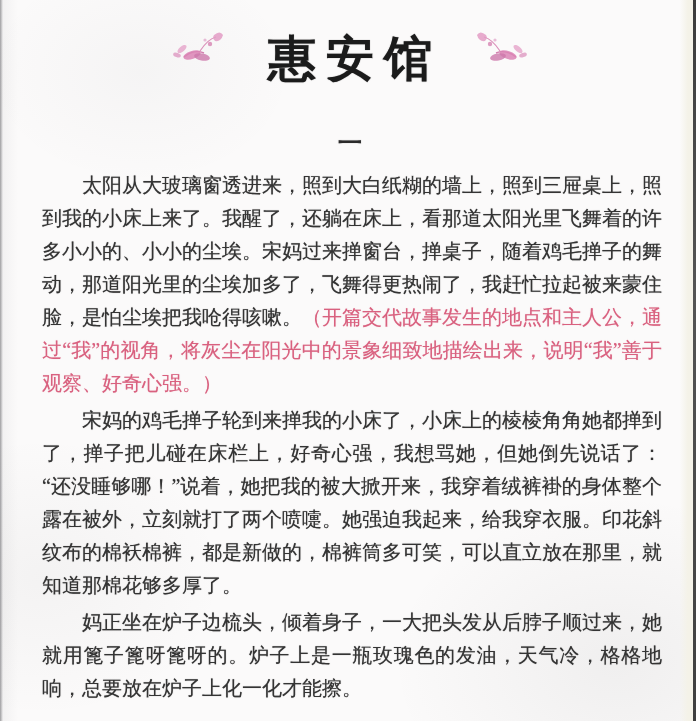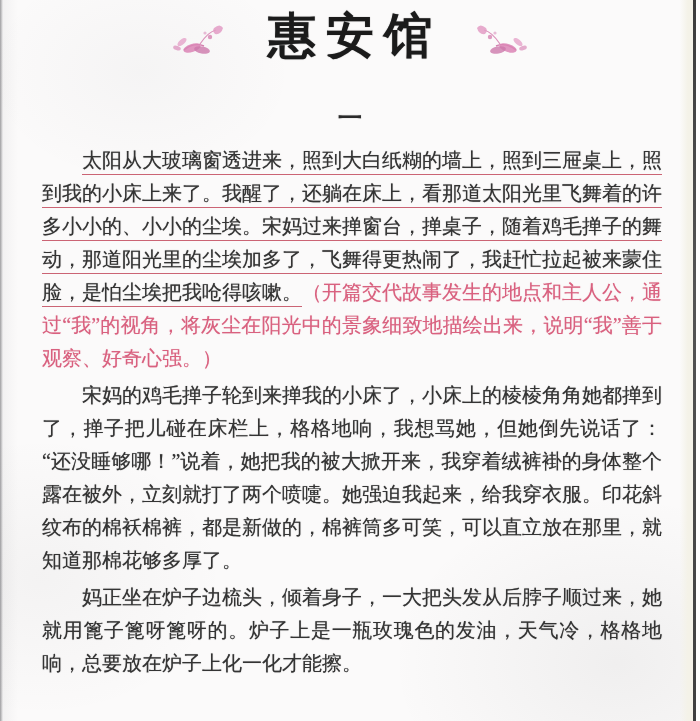--- a/index.html
+++ b/index.html
@@ -33,24 +33,24 @@
     position: absolute; top: 0; bottom: 0; right: 0; width: 4px;
     background: #ffffff;
   }
   .edge-left {
     position: absolute; top: 0; bottom: 0; left: 0; width: 3px;
     background: linear-gradient(90deg, rgba(90,90,95,0.55), rgba(90,90,95,0.0));
   }
 
   .title-row {
     display: flex;
-    align-items: flex-end;
+    align-items: flex-start;
     justify-content: center;
     gap: 36px;
-    padding-top: 2px;
+    padding-top: 27px;
     height: 66px;
   }
   .page-title {
     font-family: "Liberation Sans", "DejaVu Sans", sans-serif;
     font-size: 48px;
     font-weight: 900;
     letter-spacing: 10px;
     color: #1b1b1b;
     text-shadow: 0 0 1px rgba(20,20,20,0.55);
     white-space: nowrap;
@@ -78,21 +78,20 @@
     line-height: 33px;
     color: #343434;
     text-align: justify;
     text-shadow: 0 0 0.8px rgba(50,50,50,0.65);
   }
   .para {
     margin: 0 0 4px 0;
     text-indent: 2em;
   }
   .narrative-underlined {
-    text-decoration: underline;
     text-decoration-color: rgba(224,95,115,0.8);
     text-decoration-thickness: 1.2px;
     text-underline-offset: 7px;
   }
   .annotation {
     color: #d9617f;
     text-shadow: 0 0 0.8px rgba(217,97,127,0.55);
   }
 </style>
 </head>
@@ -131,21 +130,21 @@
           <circle cx="35" cy="13" r="1.6" fill="#e0a2c8" opacity="0.8"></circle>
         </g>
       </svg>
     </span>
   </div>
 
   <div class="section-number">一</div>
 
   <div class="body-text">
     <p class="para"><span class="narrative-underlined">太阳从大玻璃窗透进来，照到大白纸糊的墙上，照到三屉桌上，照到我的小床上来了。我醒了，还躺在床上，看那道太阳光里飞舞着的许多小小的、小小的尘埃。宋妈过来掸窗台，掸桌子，随着鸡毛掸子的舞动，那道阳光里的尘埃加多了，飞舞得更热闹了，我赶忙拉起被来蒙住脸，是怕尘埃把我呛得咳嗽。</span><span class="annotation">（开篇交代故事发生的地点和主人公，通过“我”的视角，将灰尘在阳光中的景象细致地描绘出来，说明“我”善于观察、好奇心强。）</span></p>
-    <p class="para">宋妈的鸡毛掸子轮到来掸我的小床了，小床上的棱棱角角她都掸到了，掸子把儿碰在床栏上，格格地响，我想骂她，但她倒先说话了：“还没睡够哪！”说着，她把我的被大掀开来，我穿着绒裤褂的身体整个露在被外，立刻就打了两个喷嚏。她强迫我起来，给我穿衣服。印花斜纹布的棉袄棉裤，都是新做的，棉裤筒多可笑，可以直立放在那里，就知道那棉花够多厚了。</p>
+    <p class="para">宋妈的鸡毛掸子轮到来掸我的小床了，小床上的棱棱角角她都掸到了，掸子把儿碰在床栏上，好奇心强，我想骂她，但她倒先说话了：“还没睡够哪！”说着，她把我的被大掀开来，我穿着绒裤褂的身体整个露在被外，立刻就打了两个喷嚏。她强迫我起来，给我穿衣服。印花斜纹布的棉袄棉裤，都是新做的，棉裤筒多可笑，可以直立放在那里，就知道那棉花够多厚了。</p>
     <p class="para">妈正坐在炉子边梳头，倾着身子，一大把头发从后脖子顺过来，她就用篦子篦呀篦呀的。炉子上是一瓶玫瑰色的发油，天气冷，格格地响，总要放在炉子上化一化才能擦。</p>
   </div>
 
   <div class="edge-cream"></div>
   <div class="edge-dark-line"></div>
   <div class="edge-white"></div>
   <div class="edge-left"></div>
 </div>
 
 </body></html>

